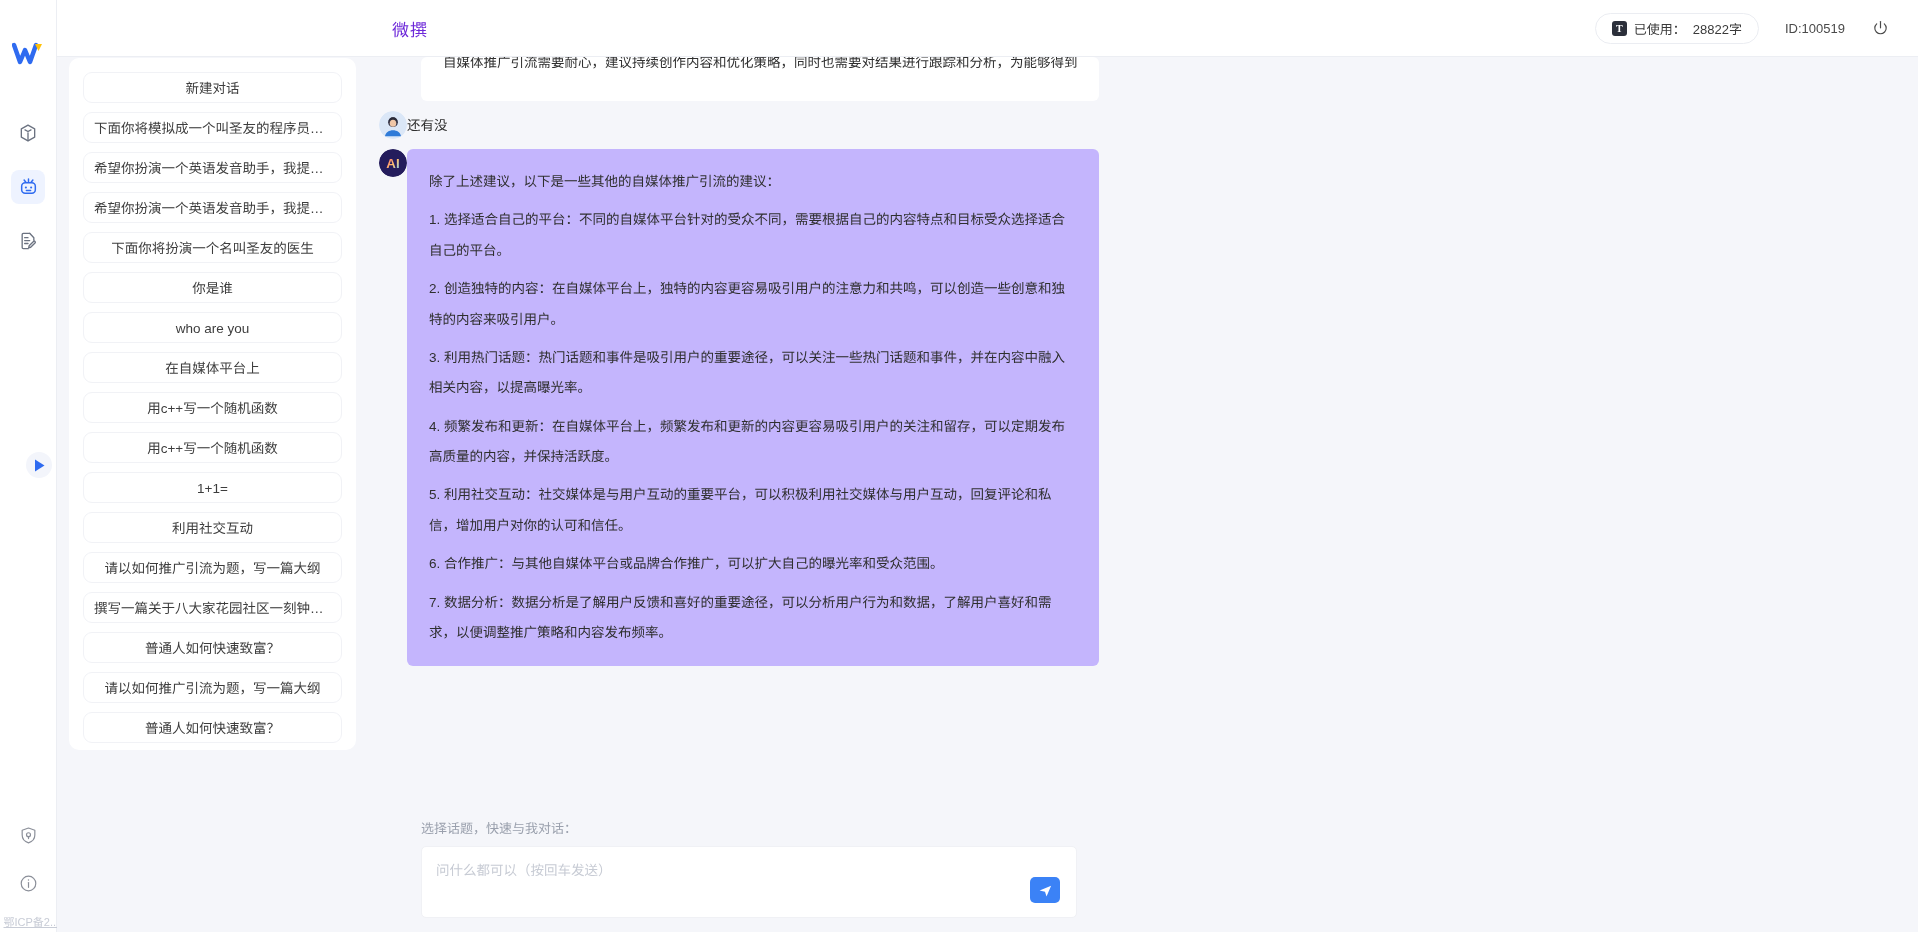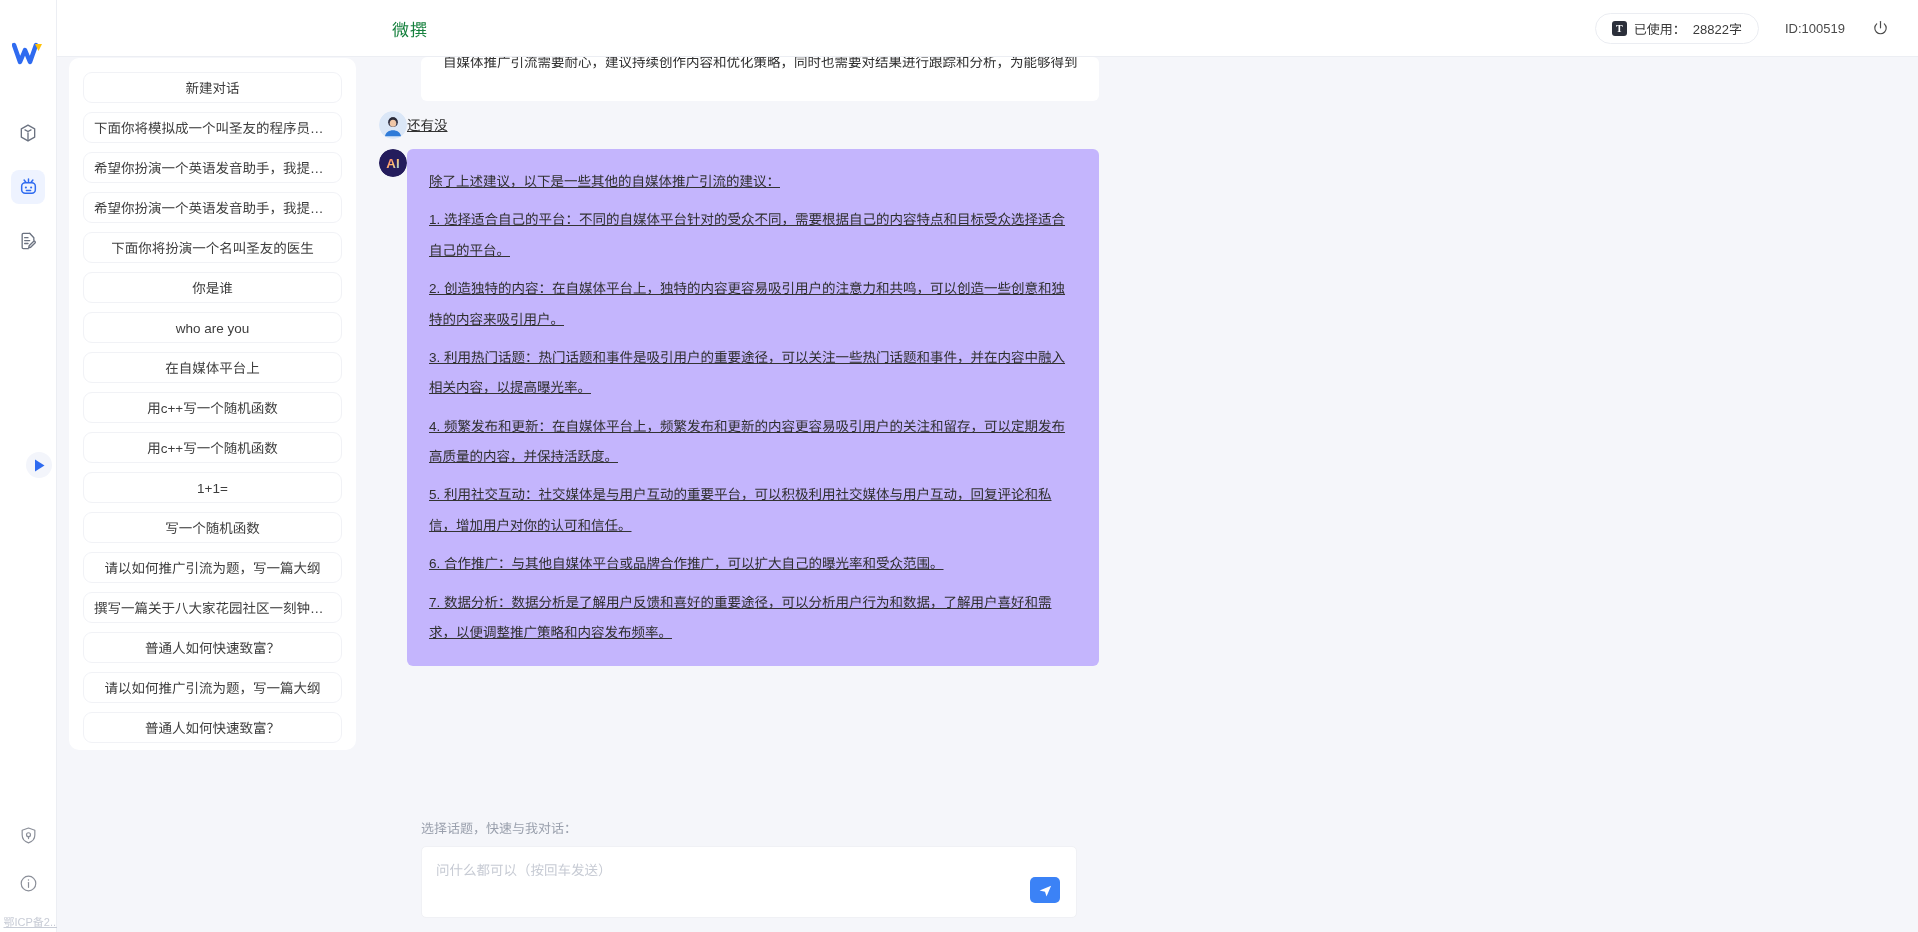--- a/index.html
+++ b/index.html
@@ -132,21 +132,21 @@
     background: #ffffff;
     border-bottom: 1px solid #eceef3;
     display: flex;
     align-items: center;
     padding: 0 28px 0 24px;
     margin-left: -311px;
     padding-left: 335px;
   }
   .apptitle {
     font-size: 17px;
-    color: #15803d;
+    color: #6d28d9;
     font-weight: 500;
     letter-spacing: 1px;
   }
   .topbar-right {
     margin-left: auto;
     display: flex;
     align-items: center;
     gap: 26px;
   }
   .usage-pill {
@@ -188,21 +188,21 @@
   .chatscroll {
     flex: 1 1 auto;
     overflow: hidden;
     position: relative;
     padding: 0 0 0 0;
   }
   .chat-inner {
     width: 720px;
     margin-left: 11px;
   }
-  .msg { display: flex; margin-bottom: 10px; text-decoration: underline; }
+  .msg { display: flex; margin-bottom: 10px; }
   .avatar {
     width: 28px; height: 28px;
     border-radius: 50%;
     flex: 0 0 28px;
     margin-right: 0;
     overflow: hidden;
   }
   .bubble {
     background: #c4b5fd;
     border-radius: 6px;
@@ -356,21 +356,21 @@
       <div class="conv-item wide">下面你将模拟成一个叫圣友的程序员，我说...</div>
       <div class="conv-item wide">希望你扮演一个英语发音助手，我提供给你...</div>
       <div class="conv-item wide">希望你扮演一个英语发音助手，我提供给你...</div>
       <div class="conv-item">下面你将扮演一个名叫圣友的医生</div>
       <div class="conv-item">你是谁</div>
       <div class="conv-item">who are you</div>
       <div class="conv-item">在自媒体平台上</div>
       <div class="conv-item">用c++写一个随机函数</div>
       <div class="conv-item">用c++写一个随机函数</div>
       <div class="conv-item">1+1=</div>
-      <div class="conv-item">写一个随机函数</div>
+      <div class="conv-item">利用社交互动</div>
       <div class="conv-item">请以如何推广引流为题，写一篇大纲</div>
       <div class="conv-item wide">撰写一篇关于八大家花园社区一刻钟便民生...</div>
       <div class="conv-item">普通人如何快速致富？</div>
       <div class="conv-item">请以如何推广引流为题，写一篇大纲</div>
       <div class="conv-item">普通人如何快速致富？</div>
     </div>
   </div>
 
   <div class="main">
 

